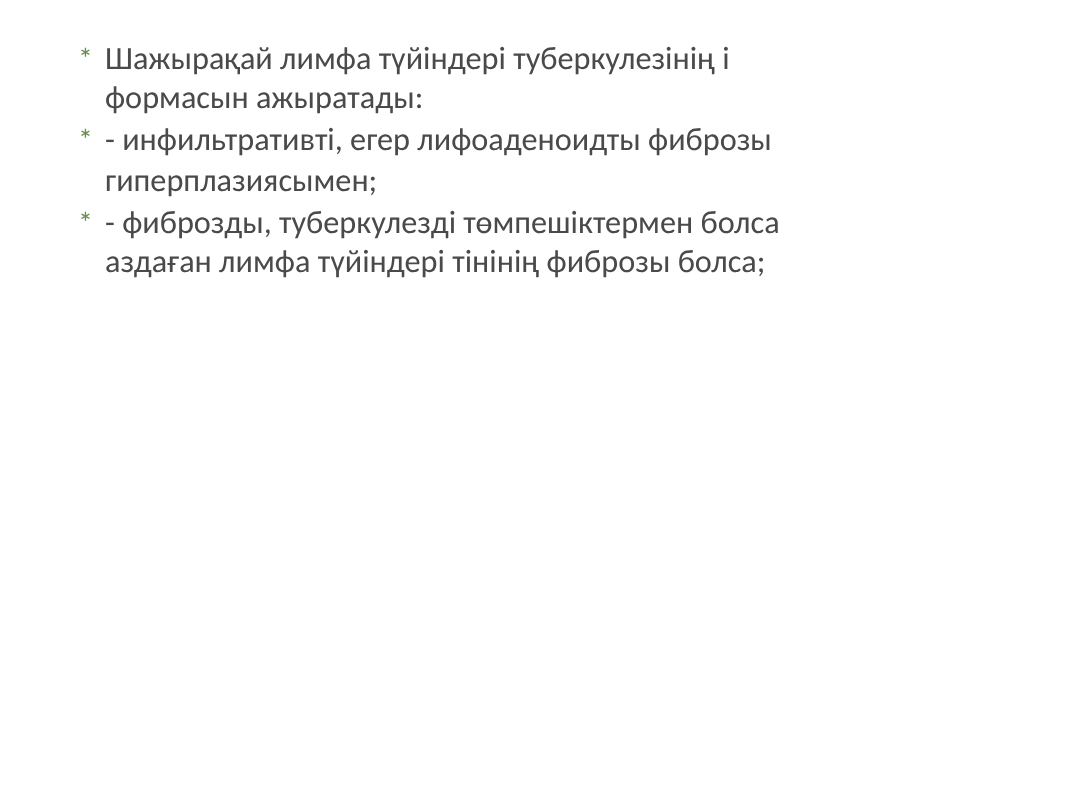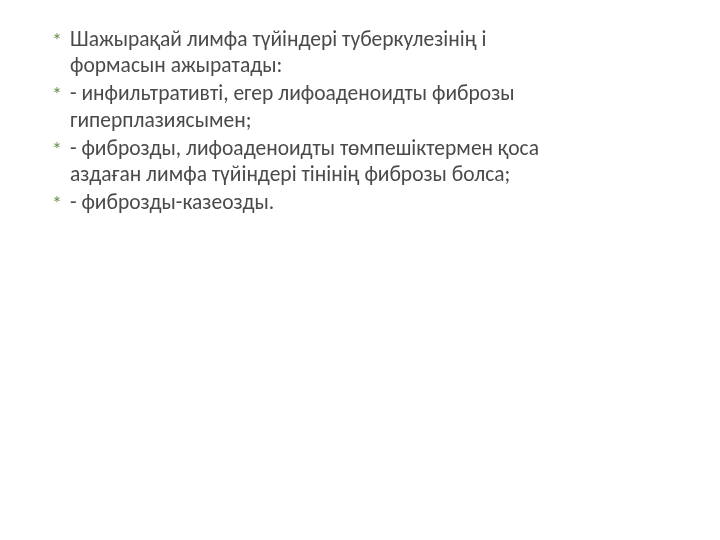--- a/index.html
+++ b/index.html
@@ -48,19 +48,16 @@
 
 <div class="slide">
   <ul class="bullets">
     <li>
       <span>Шажырақай лимфа түйіндері туберкулезінің і формасын ажыратады:</span>
     </li>
     <li>
       <span>-         инфильтративті, егер лифоаденоидты фиброзы гиперплазиясымен;</span>
     </li>
     <li>
-      <span>-         фиброзды, лифоаденоидты төмпешіктермен қоса аздаған лимфа түйіндері тінінің фиброзы болса;</span>
-    </li>
-    <li>
-      <span> -       фиброзды-казеозды.</span>
+      <span>-         фиброзды, туберкулезді төмпешіктермен болса аздаған лимфа түйіндері тінінің фиброзы болса;</span>
     </li>
   </ul>
 </div>
 
 </body></html>

